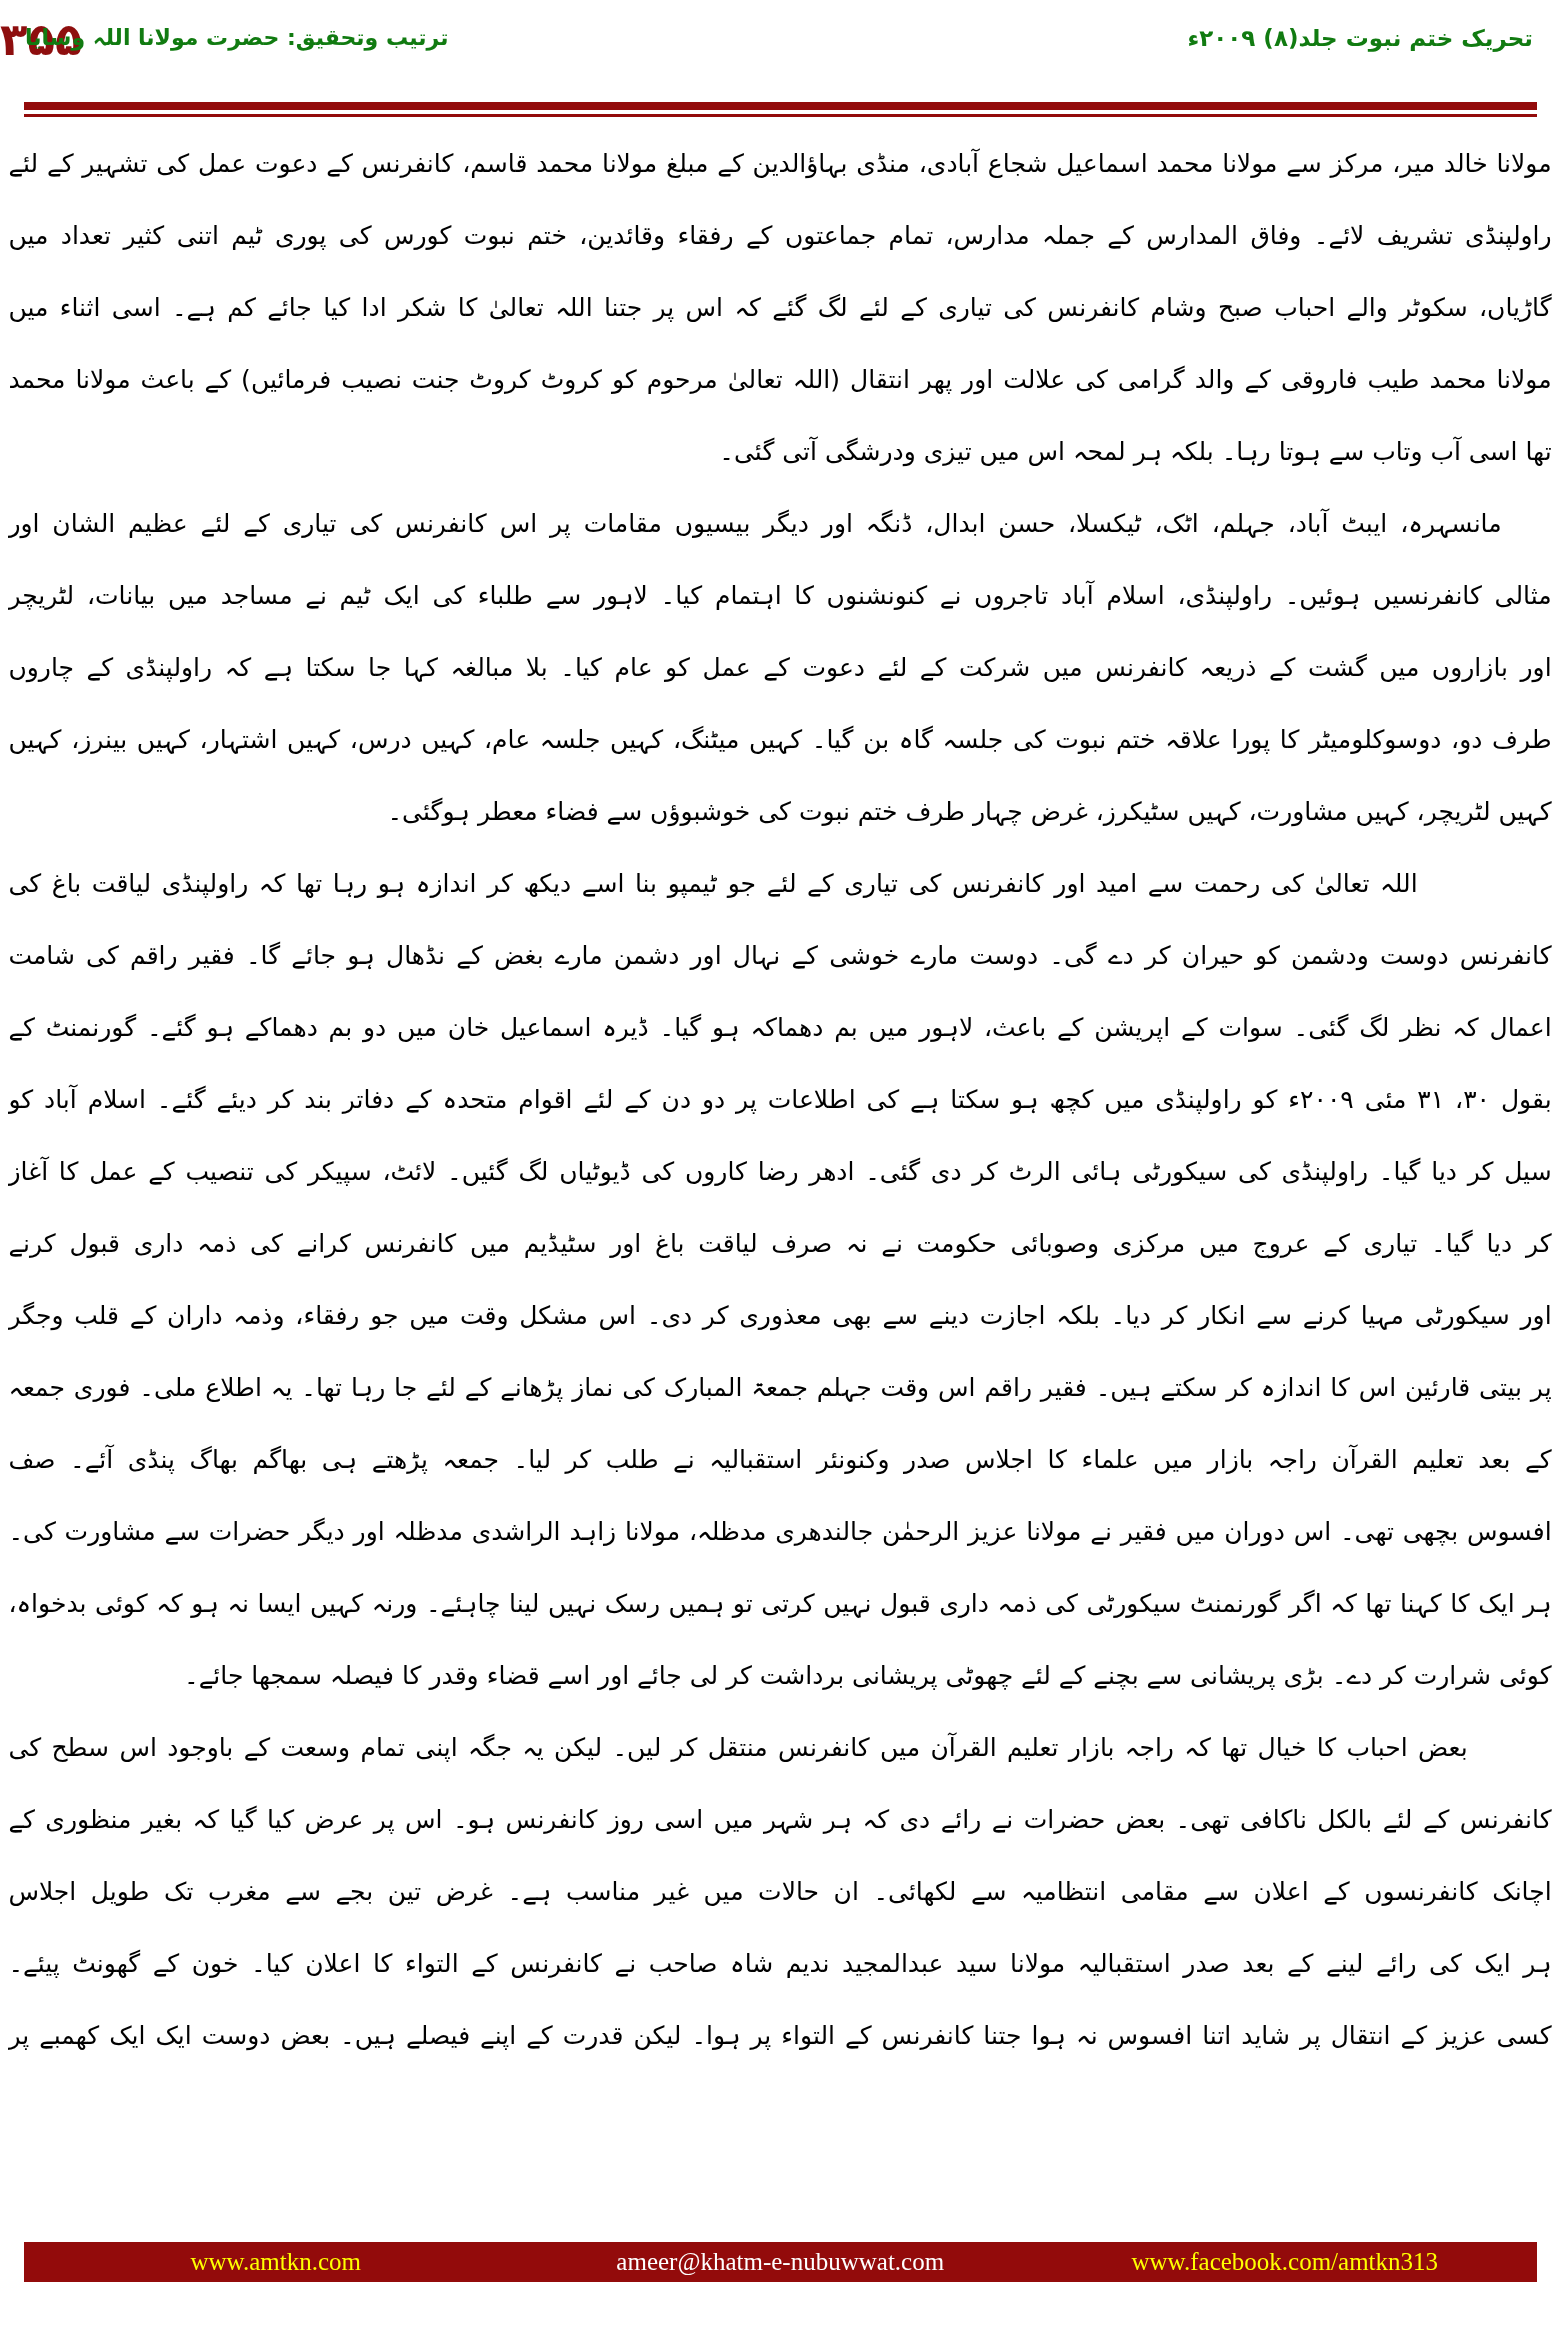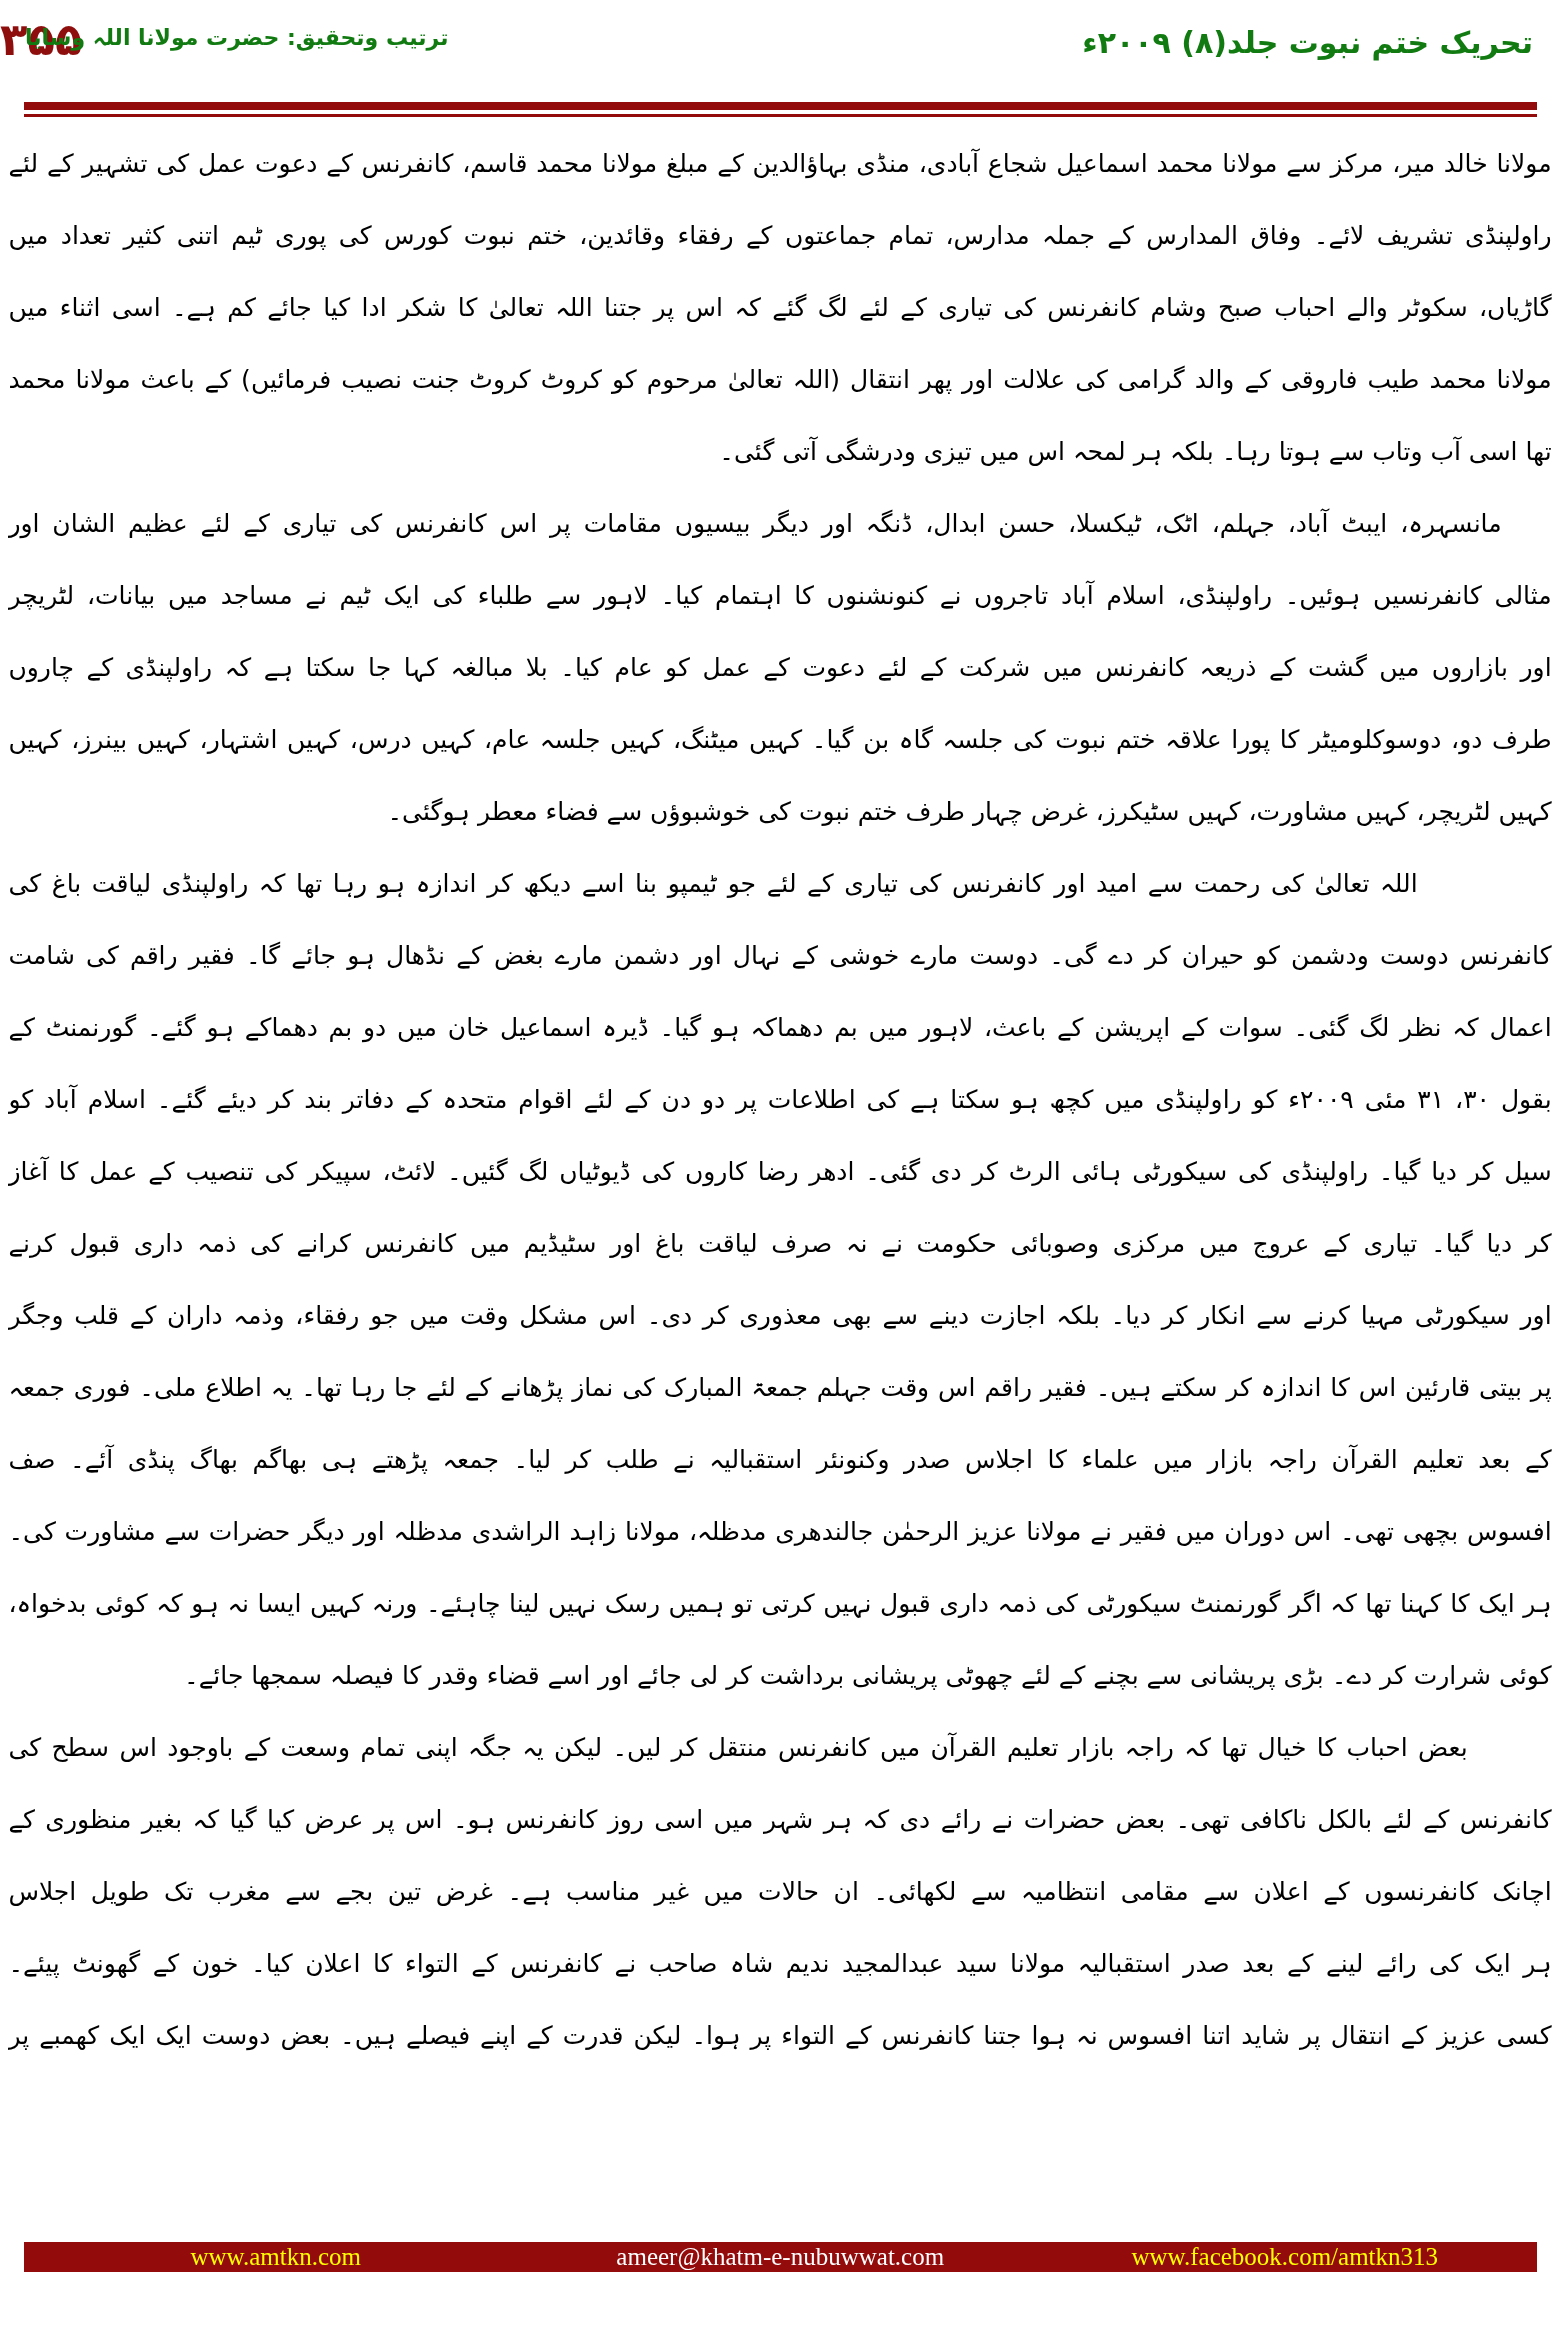--- a/index.html
+++ b/index.html
@@ -13,21 +13,21 @@
   .page{
     position:relative;
     width:1560px;height:2330px;
     background:#ffffff;
     overflow:hidden;
     font-family:"DejaVu Sans",sans-serif;
   }
   
   .hdr-right{
     position:absolute;top:25px;right:27px;
-    color:var(--green);font-size:30px;font-weight:bold;
+    color:var(--green);font-size:23px;font-weight:bold;
     direction:rtl;white-space:nowrap;
   }
   .hdr-left{
     position:absolute;top:25px;left:25px;
     color:var(--green);font-size:22px;font-weight:bold;
     direction:rtl;white-space:nowrap;
   }
   .hdr-num{
     position:absolute;top:13.4px;left:0;right:0;
     text-align:left;
@@ -52,21 +52,21 @@
     height:72px;line-height:72px;
     font-size:25px;
     text-align:justify;
     text-align-last:justify;
     overflow:hidden;
   }
   .line.last-start{text-align-last:right;}
   .line.last-justify{text-align-last:justify;}
   
   .footer-bar{
-    position:absolute;left:23.5px;right:23px;top:2242px;height:30px;
+    position:absolute;left:23.5px;right:23px;top:2242px;height:40px;
     background:var(--maroon);
     display:flex;align-items:center;
     direction:ltr;
     font-family:"Liberation Serif",serif;
     font-size:25px;
   }
   .footer-bar span{flex:1;text-align:center;white-space:nowrap;}
   .f-web{color:var(--footer_link_yellow);}
   .f-mail{color:var(--footer_email_white);}
   .f-fb{color:var(--footer_link_yellow);}

